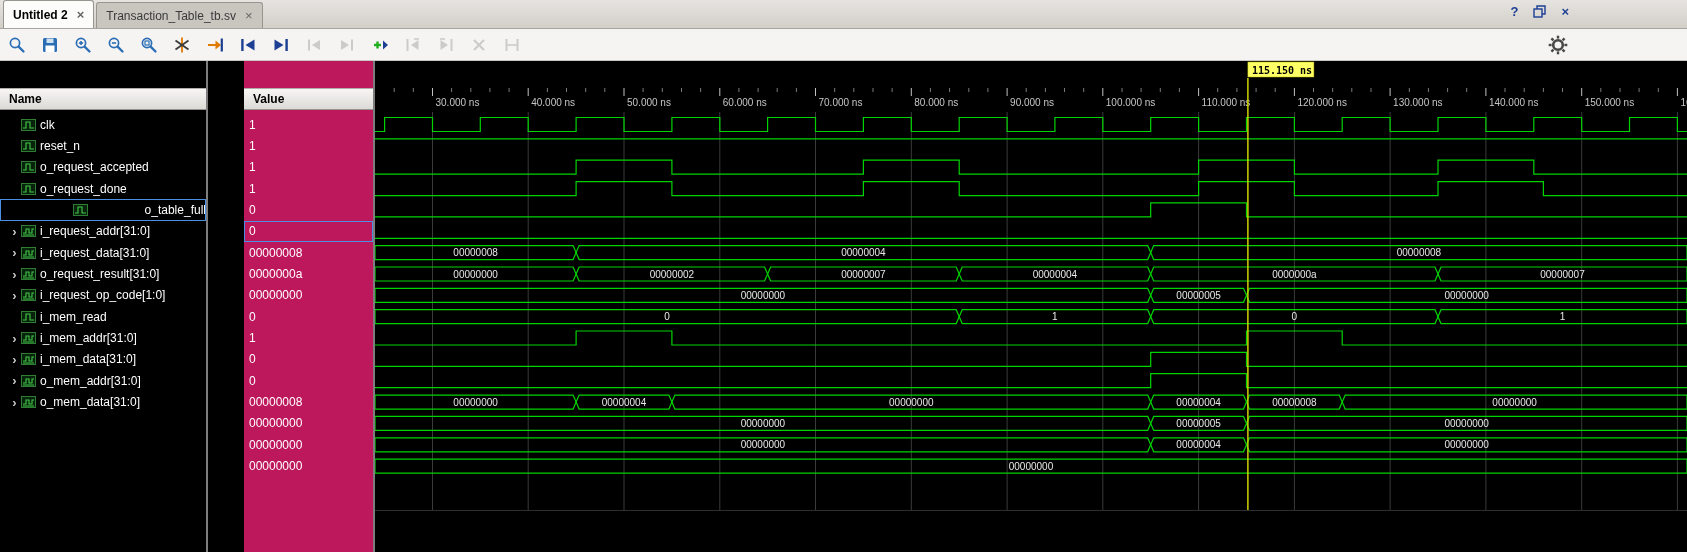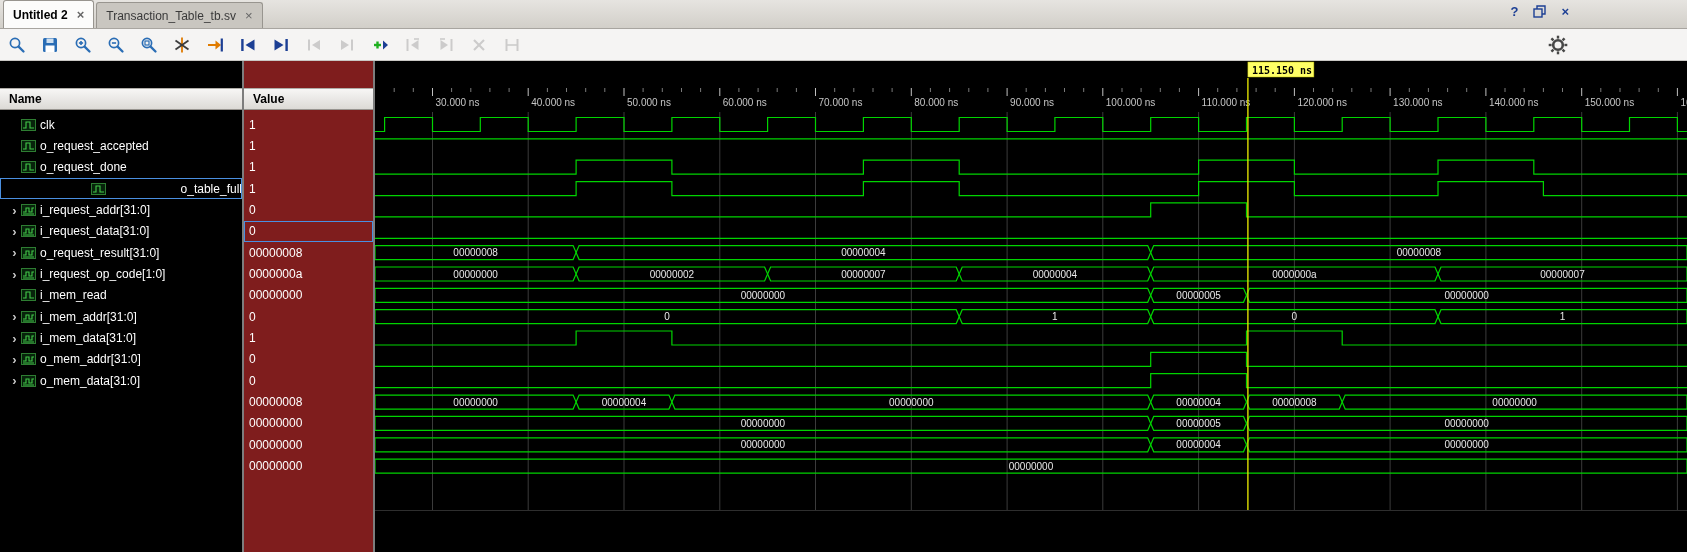--- a/index.html
+++ b/index.html
@@ -18,23 +18,23 @@
 
   
   .toolbar{position:absolute;top:29px;left:0;right:0;height:32px;background:#f5f4f3;
     border-bottom:1px solid #c9c7c4;display:flex;align-items:center;padding:0 118px 0 6px;box-sizing:border-box;}
   .tbtn{width:22px;height:22px;margin-right:11px;display:flex;align-items:center;justify-content:center;border-radius:2px;}
   .tbtn.disabled{opacity:.38;filter:grayscale(1);}
   .tbtn.settings{margin-left:auto;margin-right:0;}
 
   
   .main{position:absolute;top:61px;left:0;right:0;bottom:0;background:#000;}
-  .names-panel{position:absolute;top:0;bottom:0;left:0;width:244px;background:#000;
+  .names-panel{position:absolute;top:0;bottom:0;left:0;width:208px;background:#000;
     border-right:2px solid #7d7d7d;box-sizing:border-box;}
-  .values-panel{position:absolute;top:0;bottom:0;left:244px;width:131px;background:#7f1d1d;
+  .values-panel{position:absolute;top:0;bottom:0;left:244px;width:131px;background:#be185d;
     border-right:2px solid #7d7d7d;box-sizing:border-box;}
   .wave-panel{position:absolute;top:0;bottom:0;left:375px;right:0;background:#000;overflow:hidden;}
   .col-header{position:absolute;top:27px;left:0;right:0;height:22px;background:linear-gradient(#f7f6f5,#dcdad6);
     border-top:1px solid #b0ada8;border-bottom:1px solid #97948f;color:#000;font-size:12px;font-weight:bold;
     display:flex;align-items:center;padding-left:9px;box-sizing:border-box;}
   .rows{position:absolute;top:53px;left:0;right:0;overflow:hidden;}
   .sig-row{height:21.35px;display:flex;align-items:center;color:#fff;font-size:12px;padding-left:8px;box-sizing:border-box;}
   .sig-chevron{width:13px;flex:none;color:#c8c8c8;font-size:13px;font-weight:bold;text-align:center;line-height:1;}
   .sig-icon{width:19px;flex:none;display:flex;align-items:center;}
   .sig-label{white-space:nowrap;}
@@ -199,20 +199,30 @@
       <div class="rows" id="name-rows">
           <div class="sig-row">
             <span class="sig-chevron"></span>
             <span class="sig-icon">
               <svg width="15" height="12" viewBox="0 0 15 12">
                 <rect x="0.5" y="0.5" width="14" height="11" fill="#07230b" stroke="#2e7d32"></rect>
                 <path d="M2,9 H5 V3 H9 V9 H13" fill="none" stroke="#43c94a" stroke-width="1.1"></path>
               </svg>
             </span>
             <span class="sig-label">clk</span>
+          </div>
+          <div class="sig-row">
+            <span class="sig-chevron"></span>
+            <span class="sig-icon">
+              <svg width="15" height="12" viewBox="0 0 15 12">
+                <rect x="0.5" y="0.5" width="14" height="11" fill="#07230b" stroke="#2e7d32"></rect>
+                <path d="M2,9 H5 V3 H9 V9 H13" fill="none" stroke="#43c94a" stroke-width="1.1"></path>
+              </svg>
+            </span>
+            <span class="sig-label">reset_n</span>
           </div>
           <div class="sig-row">
             <span class="sig-chevron"></span>
             <span class="sig-icon">
               <svg width="15" height="12" viewBox="0 0 15 12">
                 <rect x="0.5" y="0.5" width="14" height="11" fill="#07230b" stroke="#2e7d32"></rect>
                 <path d="M2,9 H5 V3 H9 V9 H13" fill="none" stroke="#43c94a" stroke-width="1.1"></path>
               </svg>
             </span>
             <span class="sig-label">o_request_accepted</span>

